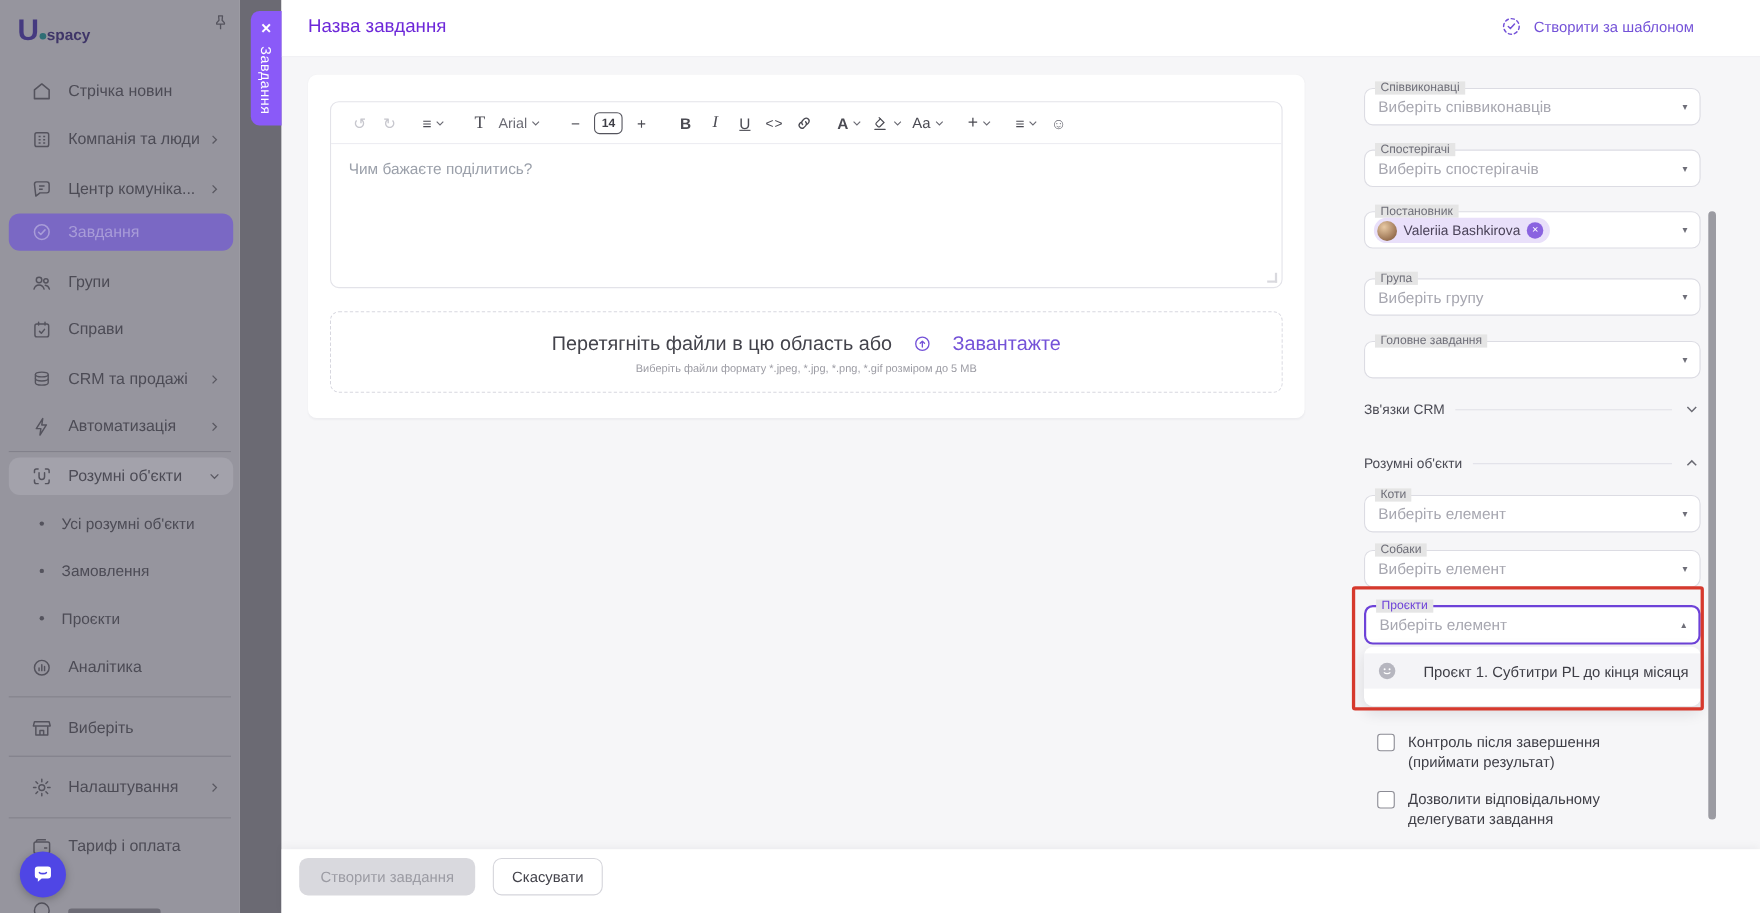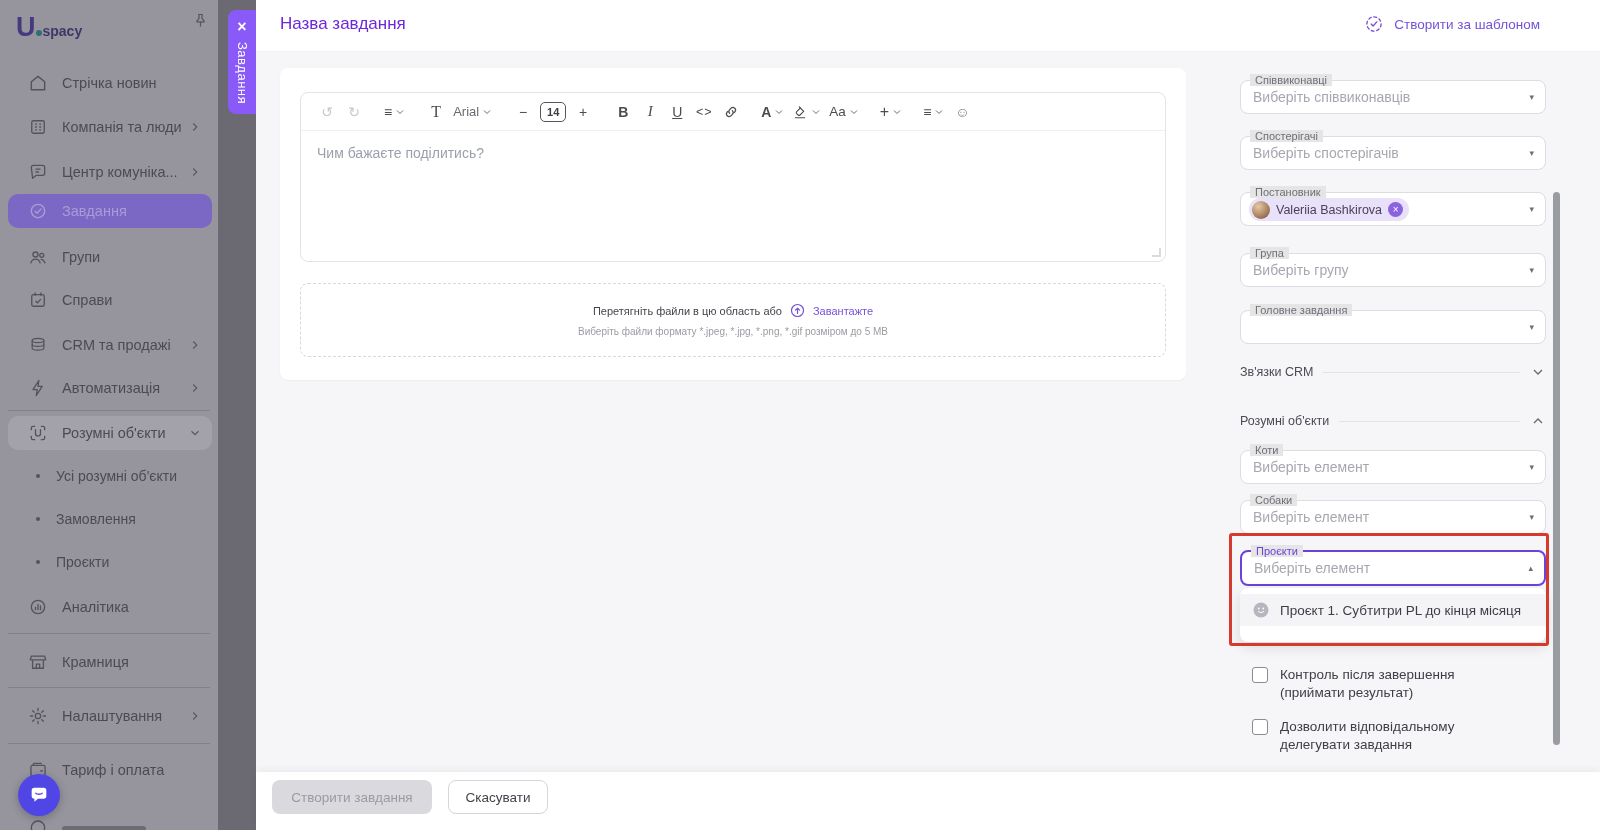--- a/index.html
+++ b/index.html
@@ -51,41 +51,41 @@
   .bold { font-weight:800; font-size:14px; }
   .ital { font-style:italic; font-family:"Liberation Serif", serif; font-size:15px; }
   .undl { text-decoration:underline; font-size:14px; }
   .codeg { font-size:12.5px; letter-spacing:1px; }
   .colorA { font-size:14px; font-weight:600; }
   .eplaceholder { position:absolute; left:16px; top:52px; font-size:14px; color:#9ba0aa; }
   .resize-grip { position:absolute; right:4px; bottom:4px; width:9px; height:9px; border-right:2px solid #c9c9d1; border-bottom:2px solid #c9c9d1; transform:rotate(0deg); opacity:.7; }
 
   
   .dropzone { position:absolute; left:20px; top:215px; width:866px; height:74px; border:1.5px dashed #d7d7df; border-radius:8px; text-align:center; cursor:pointer; }
-  .dz-line1 { margin-top:18px; font-size:11px; color:#43434b; display:flex; align-items:center; justify-content:center; gap:7px; }
+  .dz-line1 { margin-top:18px; font-size:18px; color:#43434b; display:flex; align-items:center; justify-content:center; gap:19px; }
   .dz-link { color:#7452d8; font-weight:500; cursor:pointer; }
   .dz-hint { margin-top:7px; font-size:10px; color:#9b9ba3; }
 
   
   .field { position:absolute; left:984px; width:306px; height:34px; background:#fff; border:1px solid #dcdce3; border-radius:8px; cursor:pointer; }
   .field .flbl { position:absolute; top:-7px; left:9px; background:#e5e5e5; padding:0 5px; font-size:11px; color:#6e6e78; line-height:12px; white-space:nowrap; }
   .field .ph { position:absolute; left:12px; top:0; line-height:32px; font-size:14px; color:#a7a7b0; white-space:nowrap; }
   .field .arr { position:absolute; right:11px; top:50%; transform:translateY(-50%); font-size:9px; color:#6e6e78; }
   .field.focused { border:2px solid #6d42d8; }
   .field.focused .flbl { color:#6d42d8; }
   .chip { position:absolute; left:8px; top:5px; height:23px; background:#e9e0fa; border-radius:12px; display:flex; align-items:center; padding:0 6px 0 3px; gap:6px; }
   .chip .av { width:18px; height:18px; border-radius:50%; background:radial-gradient(circle at 35% 30%, #e8c9a4, #9a7352 70%, #6b4c34); flex:none; }
   .chip .nm { font-size:12.5px; color:#4a4258; }
   .chip .cx { width:15px; height:15px; border-radius:50%; background:#8a63e0; color:#fff; font-size:10px; line-height:15px; text-align:center; cursor:pointer; flex:none; }
   .sect { position:absolute; left:984px; width:306px; display:flex; align-items:center; cursor:pointer; }
   .sect .st { font-size:12.5px; color:#4b4b55; white-space:nowrap; }
   .sect .ln { flex:1; height:1px; background:#e2e2e8; margin:0 10px; }
   .sect .sc { width:16px; height:16px; color:#6a6a73; flex:none; }
   .ddpanel { position:absolute; left:984px; top:588px; width:306px; height:54px; background:#fff; border-radius:8px; box-shadow:0 5px 14px rgba(20,20,40,0.13); padding:5px 0; }
-  .ddoption { margin:1px 0; height:32px; background:#f4f4f7; display:flex; align-items:center; padding:0 12px; gap:10px; cursor:pointer; }
+  .ddoption { margin:1px 0; height:32px; background:#f4f4f7; display:flex; align-items:center; padding:0 12px; gap:24px; cursor:pointer; }
   .ddoption .oicon { width:18px; height:18px; flex:none; }
   .ddoption .otx { font-size:13.5px; color:#3e3e46; white-space:nowrap; }
   .redbox { position:absolute; left:973px; top:533px; width:320px; height:113px; border:3px solid #d6392d; border-radius:3px; pointer-events:none; z-index:4; }
   .cbrow { position:absolute; left:996px; display:flex; gap:12px; cursor:pointer; }
   .cbox { width:16px; height:16px; border:1.6px solid #8b8b94; border-radius:3px; background:#fff; flex:none; margin-top:1px; }
   .cbtext { width:225px; font-size:13.5px; color:#3e3e46; line-height:18px; }
   .pscroll { position:absolute; left:1297px; top:192px; width:7px; height:553px; background:#9b9ba2; border-radius:4px; }
 
   
   .dfooter { position:absolute; left:0; top:772px; width:1344px; height:58px; background:#fff; box-shadow:0 -2px 8px rgba(20,20,40,0.05); }
@@ -244,21 +244,21 @@
     </div>
     <div class="s-div" style="top:633px"></div>
     <div class="s-item" style="top:645px">
       <span class="ic">
           <svg viewBox="0 0 24 24" fill="none" stroke="currentColor" stroke-width="1.6" stroke-linejoin="round">
             <path d="M5.5 10v9.5h13V10"></path>
             <path d="M4 5h16l1.2 4.5H2.8z"></path>
             <path d="M10 19.5v-5h4v5"></path>
           </svg>
         </span>
-      <span class="lab">Крамниця</span>
+      <span class="lab">Виберіть</span>
     </div>
     <div class="s-div" style="top:687px"></div>
     <div class="s-item" style="top:699px">
       <span class="ic">
           <svg viewBox="0 0 24 24" fill="none" stroke="currentColor" stroke-width="1.6" stroke-linecap="round">
             <circle cx="12" cy="12" r="3.2"></circle>
             <path d="M12 3v2.6M12 18.4V21M3 12h2.6M18.4 12H21M5.6 5.6l1.9 1.9M16.5 16.5l1.9 1.9M18.4 5.6l-1.9 1.9M7.5 16.5l-1.9 1.9"></path>
           </svg>
         </span>
       <span class="lab">Налаштування</span>

